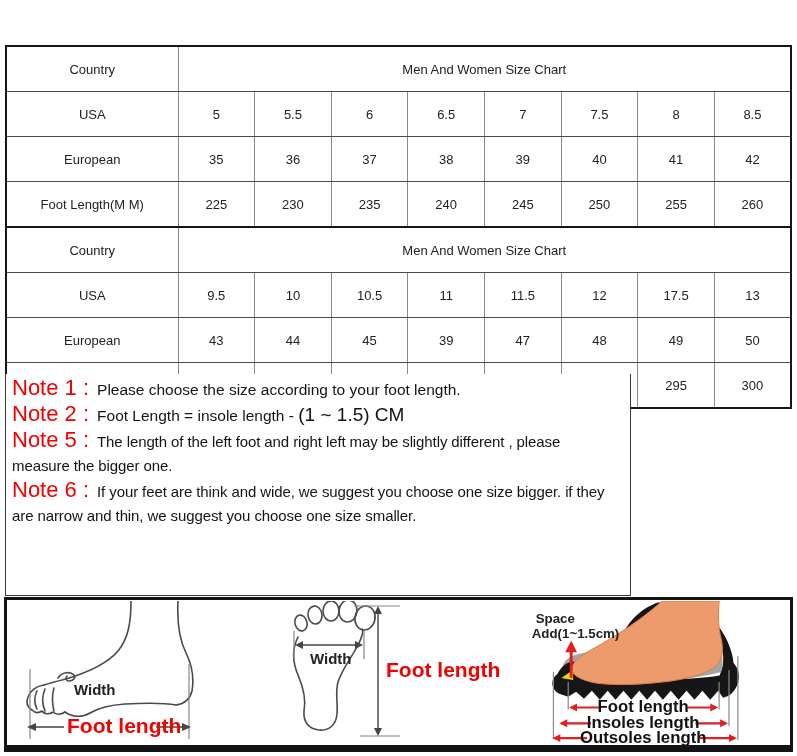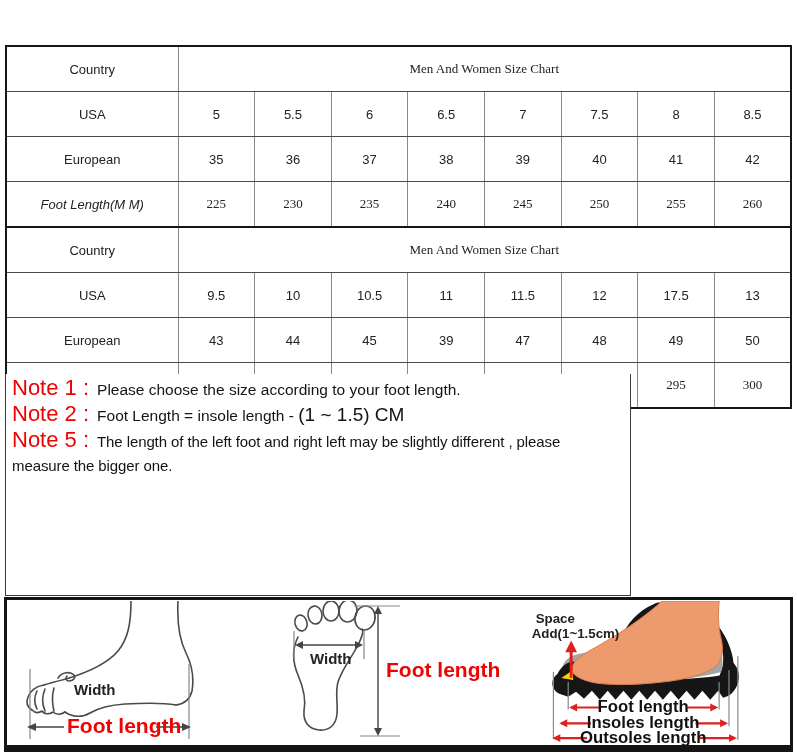--- a/index.html
+++ b/index.html
@@ -6,23 +6,23 @@
   .page{position:relative;width:797px;height:756px;background:#ffffff;overflow:hidden;
         font-family:"Liberation Sans",sans-serif;color:#1c1c1c;}
 
   
   table.size-chart{position:absolute;left:5px;top:5px;width:787px;border-collapse:collapse;
         table-layout:fixed;border:2px solid #161616;background:#fff;margin-top:40px;}
   table.size-chart td{border-left:1px solid #8a8a8a;border-right:1px solid #8a8a8a;
         border-top:1px solid #4a4a4a;border-bottom:1px solid #4a4a4a;
         height:44px;text-align:center;vertical-align:middle;font-size:13px;color:#222;padding:0;}
   td.lbl{font-size:20px;color:#111;}
-  td.title{font-size:20px;color:#111;font-family:Liberation Serif, serif;}
-  td.red-lbl{font-size:20px;color:#ee0202;font-style:italic;}
-  td.red-num{font-size:18px;color:#ee0202;font-family:Liberation Serif, serif;}
+  td.title{font-size:20px;color:#111;}
+  td.red-lbl{font-size:20px;color:#ee0202;}
+  td.red-num{font-size:18px;color:#ee0202;}
   tr.t2-first td{border-top:2.5px solid #161616;}
 
   
   .notes{position:absolute;left:5px;top:374px;width:626px;height:222px;box-sizing:border-box;
         border:1px solid #3a3a3a;border-top:none;padding:2px 23px 0 6px;background:#fff;}
   p.note{margin:0;line-height:24px;font-size:15.5px;color:#141414;}
   p.note .nlabel{color:#ee0202;font-size:22px;line-height:24px;margin-right:8px;}
   p.note.cond .nbody{font-size:15px;letter-spacing:-0.1px;}
   .nbig{font-size:19px;text-align:right;}
 
@@ -125,20 +125,21 @@
       <td class="red-num">295</td>
       <td class="red-num">300</td>
     </tr>
   </tbody>
     </table>
 
   <div class="notes">
     <p class="note"><span class="nlabel">Note 1 :</span><span class="nbody">Please choose the size according to your foot length.</span></p>
     <p class="note"><span class="nlabel">Note 2 :</span><span class="nbody">Foot Length = insole length - </span><span class="nbig">(1 ~ 1.5) CM</span></p>
     <p class="note cond"><span class="nlabel">Note 5 :</span><span class="nbody">The length of the left foot and right left may be slightly different , please measure the bigger one.</span></p>
+    <p class="note cond"><span class="nlabel">Note 6 :</span><span class="nbody">If your feet are think and wide, we suggest you choose one size bigger. if they are narrow and thin, we suggest you choose one size smaller.</span></p>
   </div>
 
   <div class="diagrams">
 
     <svg width="264" height="144" viewBox="0 0 264 144">
       <path class="sk" d="M 121,0 C 121,22 118,38 108,50 C 96,64 76,72 56,78 C 48,80 40,82 34,84"></path>
       <path class="sk" d="M 48,77 C 52,71 60,70 64,74 C 66,77 63,80 59,80 C 56,80 55,77 57,75"></path>
       <path class="sk" d="M 34,84 C 26,85 20,90 18,96 C 16,101 17,106 22,109"></path>
       <path class="sk" d="M 27,90 C 24,96 24,102 27,108"></path>
       <path class="sk" d="M 35,88 C 32,95 32,103 35,110"></path>

